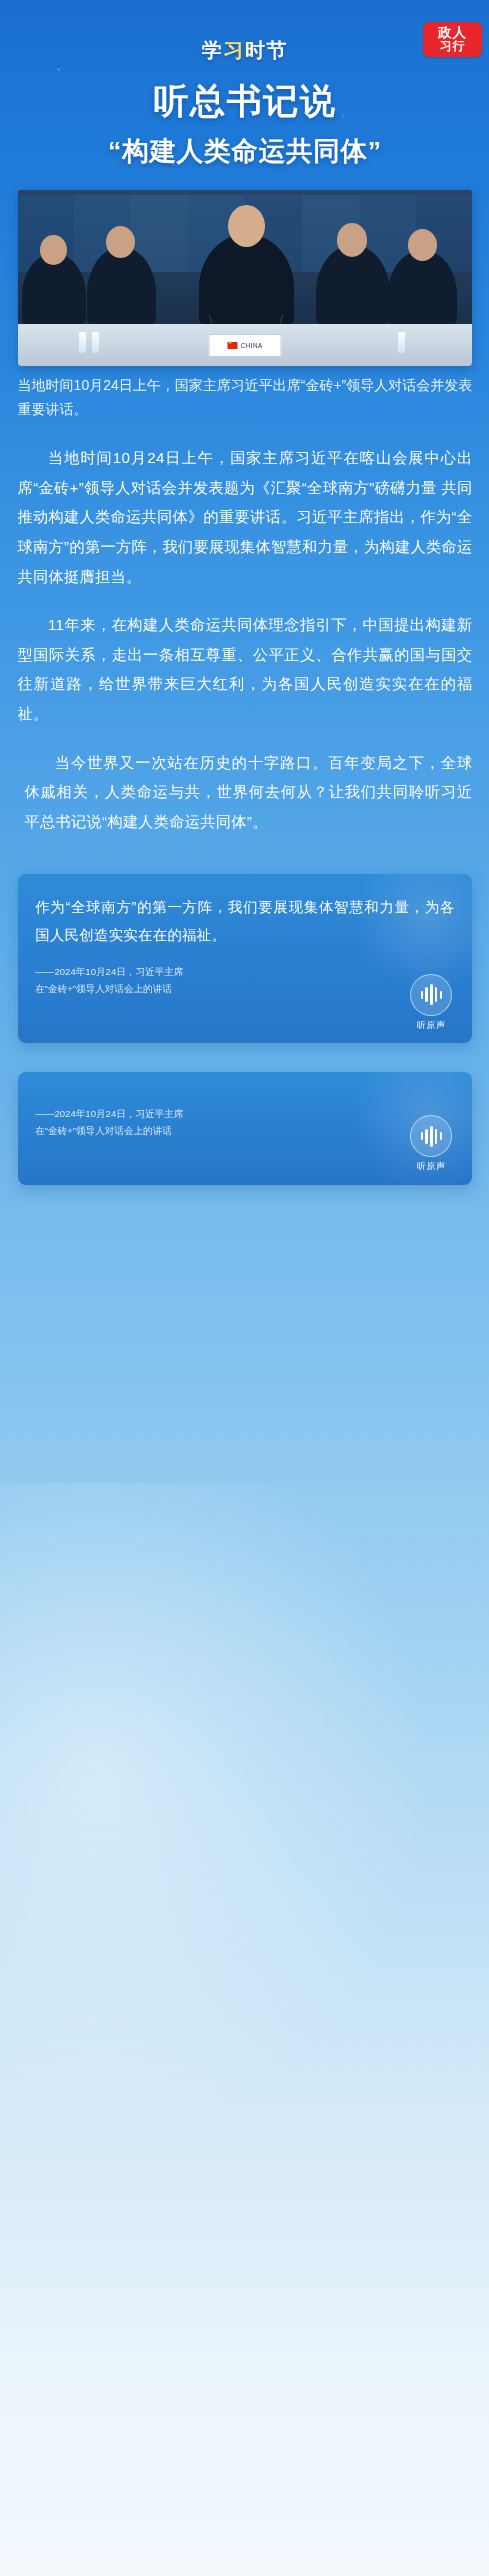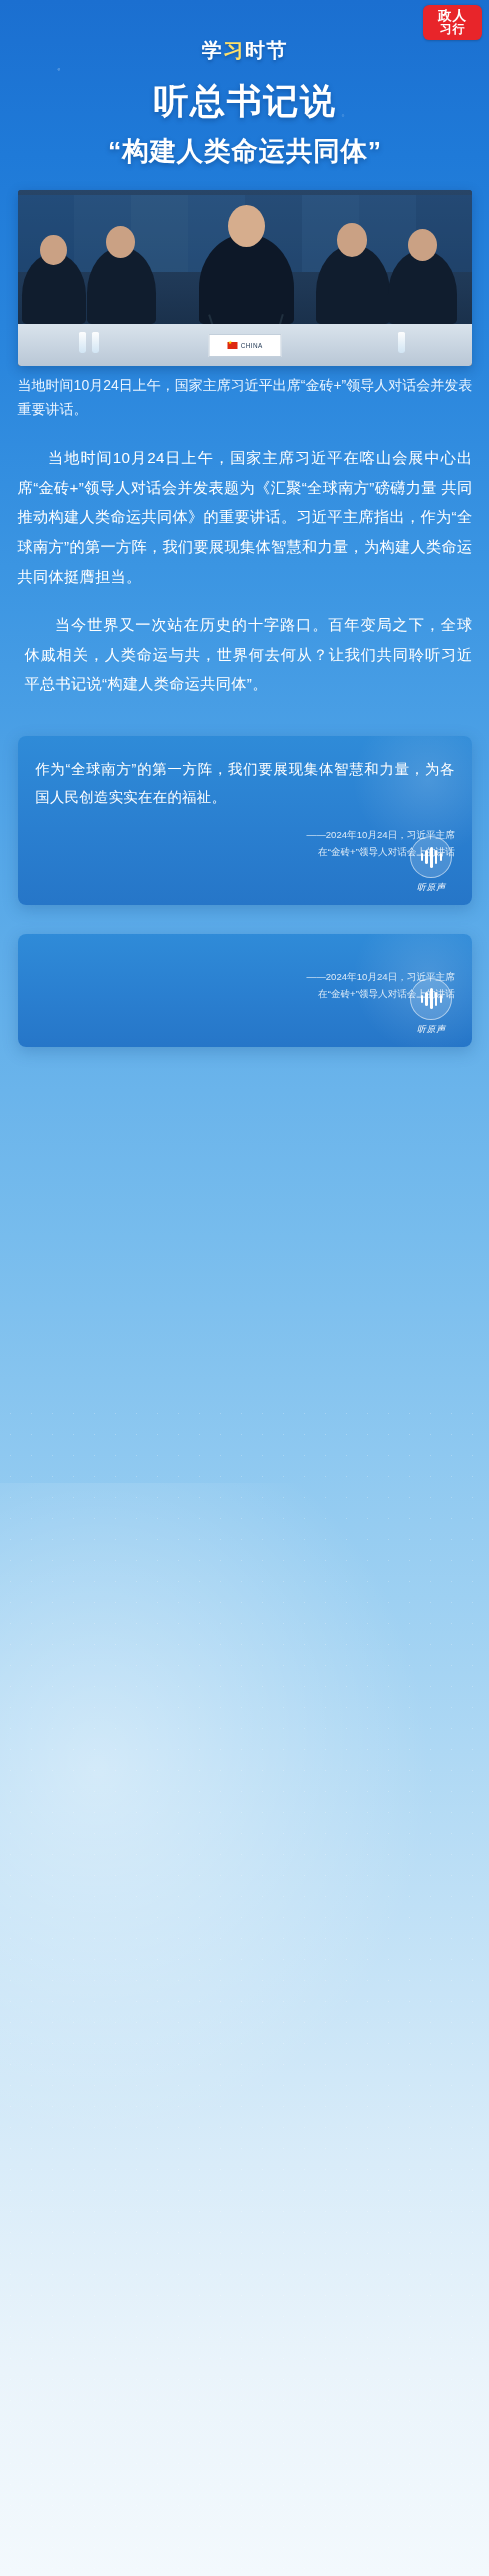--- a/index.html
+++ b/index.html
@@ -41,21 +41,21 @@
     opacity: .45;
   }
   .tex-glow {
     top: 1483px; height: 722px;
     background: radial-gradient(ellipse at 20% 40%, rgba(255,255,255,.45), rgba(255,255,255,0) 60%);
   }
 
   
   .logo {
     position: absolute;
-    top: 5px; right: 8px;
+    top: 22px; right: 8px;
     width: 59px; height: 35px;
     border-radius: 6.4px;
     background: #e8252a;
     color: #fff;
     display: flex;
     flex-direction: column;
     align-items: center;
     justify-content: center;
     line-height: 1.02;
     box-shadow: 0 0.8px 2.4px rgba(0,0,0,.2);
@@ -221,21 +221,21 @@
     line-height: 1.95;
     letter-spacing: 0.3px;
     text-align: justify;
   }
   .card-src {
     position: relative;
     margin-top: 14.4px;
     color: #dceaf7;
     font-size: 9.6px;
     line-height: 1.8;
-    text-align: right;
+    text-align: left;
   }
   .audio {
     position: absolute;
     right: 16px; bottom: 11.2px;
     width: 50px;
     text-align: center;
   }
   .audio-circle {
     width: 40px; height: 40px;
     margin: 0 auto;
@@ -249,21 +249,20 @@
     display: block;
     width: 2.4px;
     border-radius: 1.6px;
     background: #ffffff;
   }
   .audio-label {
     margin-top: 4px;
     font-size: 8.8px;
     color: #ffffff;
     letter-spacing: 0.8px;
-    font-style: italic;
   }
   .card-last { margin-bottom: 0; }
 </style>
 </head>
 <body>
 
 <div class="page">
 
   <div class="tex tex-top"></div>
   <div class="tex tex-glow"></div>
@@ -317,20 +316,21 @@
         <span class="cn-flag"></span>
         <span>CHINA</span>
       </div>
     </div>
   </div>
 
   <div class="caption">当地时间10月24日上午，国家主席习近平出席“金砖+”领导人对话会并发表重要讲话。</div>
 
   <div class="body">
     <p>当地时间10月24日上午，国家主席习近平在喀山会展中心出席“金砖+”领导人对话会并发表题为《汇聚“全球南方”磅礴力量  共同推动构建人类命运共同体》的重要讲话。习近平主席指出，作为“全球南方”的第一方阵，我们要展现集体智慧和力量，为构建人类命运共同体挺膺担当。</p>
+    <p>11年来，在构建人类命运共同体理念指引下，中国提出构建新型国际关系，走出一条相互尊重、公平正义、合作共赢的国与国交往新道路，给世界带来巨大红利，为各国人民创造实实在在的福祉。</p>
     <p>当今世界又一次站在历史的十字路口。百年变局之下，全球休戚相关，人类命运与共，世界何去何从？让我们共同聆听习近平总书记说“构建人类命运共同体”。</p>
   </div>
 
   <div class="cards">
 
     <div class="card">
       <div class="card-quote">作为“全球南方”的第一方阵，我们要展现集体智慧和力量，为各国人民创造实实在在的福祉。</div>
       <div class="card-src">
         <div>——2024年10月24日，习近平主席</div>
         <div>在“金砖+”领导人对话会上的讲话</div>

